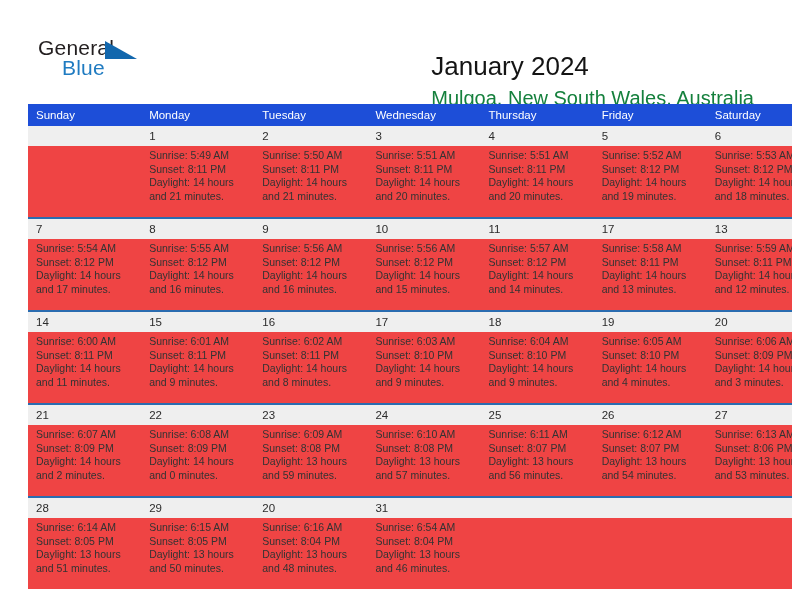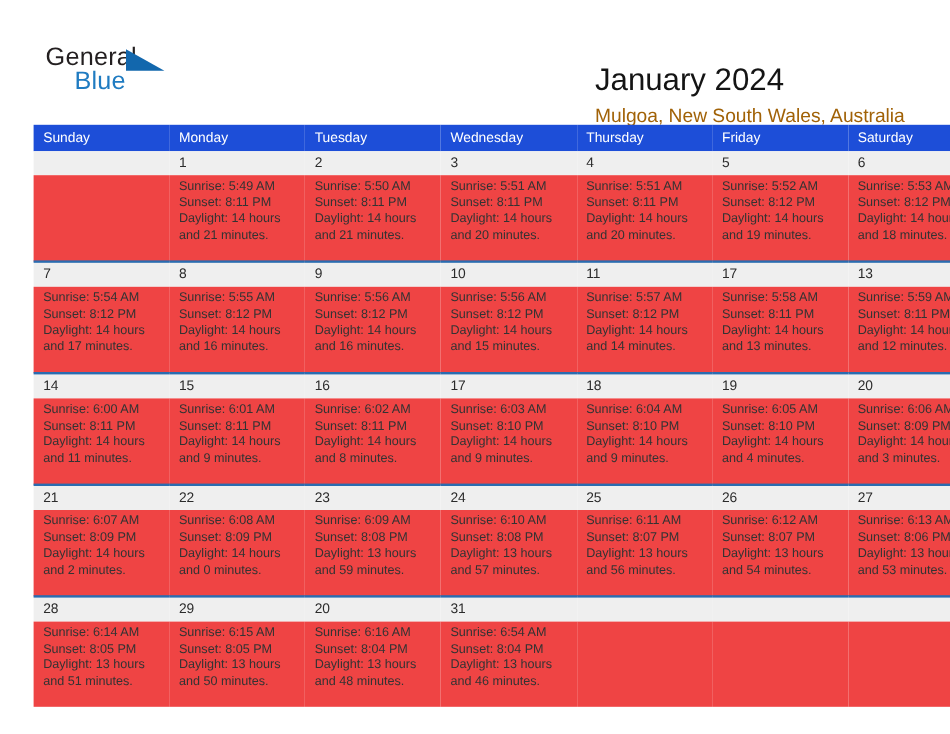--- a/index.html
+++ b/index.html
@@ -72,22 +72,22 @@
     margin-top: 20px;
   }
   .cal-title {
     font-size: 26px;
     color: #141414;
     line-height: 32px;
     font-weight: normal;
     white-space: nowrap;
   }
   .cal-sub {
-    font-size: 16px;
-    color: #a16207;
+    font-size: 20px;
+    color: #15803d;
     line-height: 22px;
     margin-top: 5px;
     white-space: nowrap;
   }
 
   
   .calendar {
     position: absolute;
     left: 28px;
     top: 104px;

